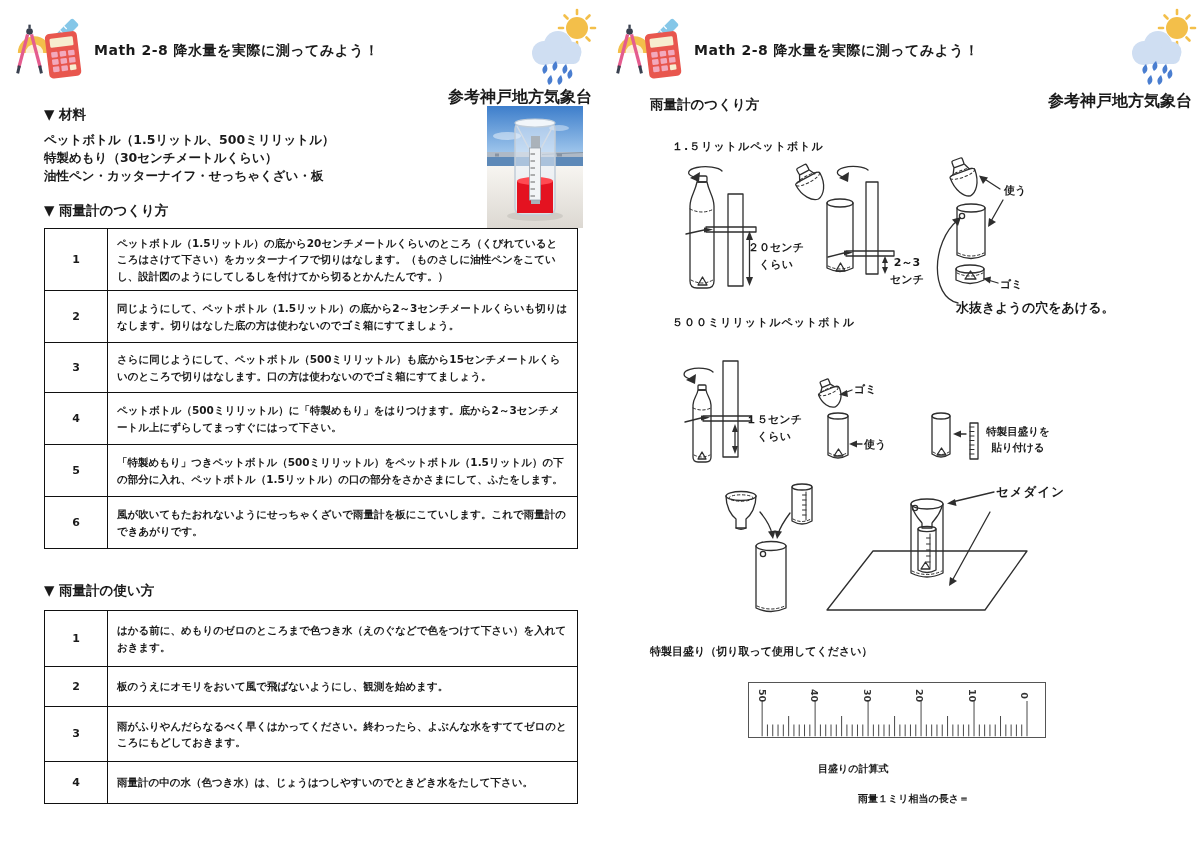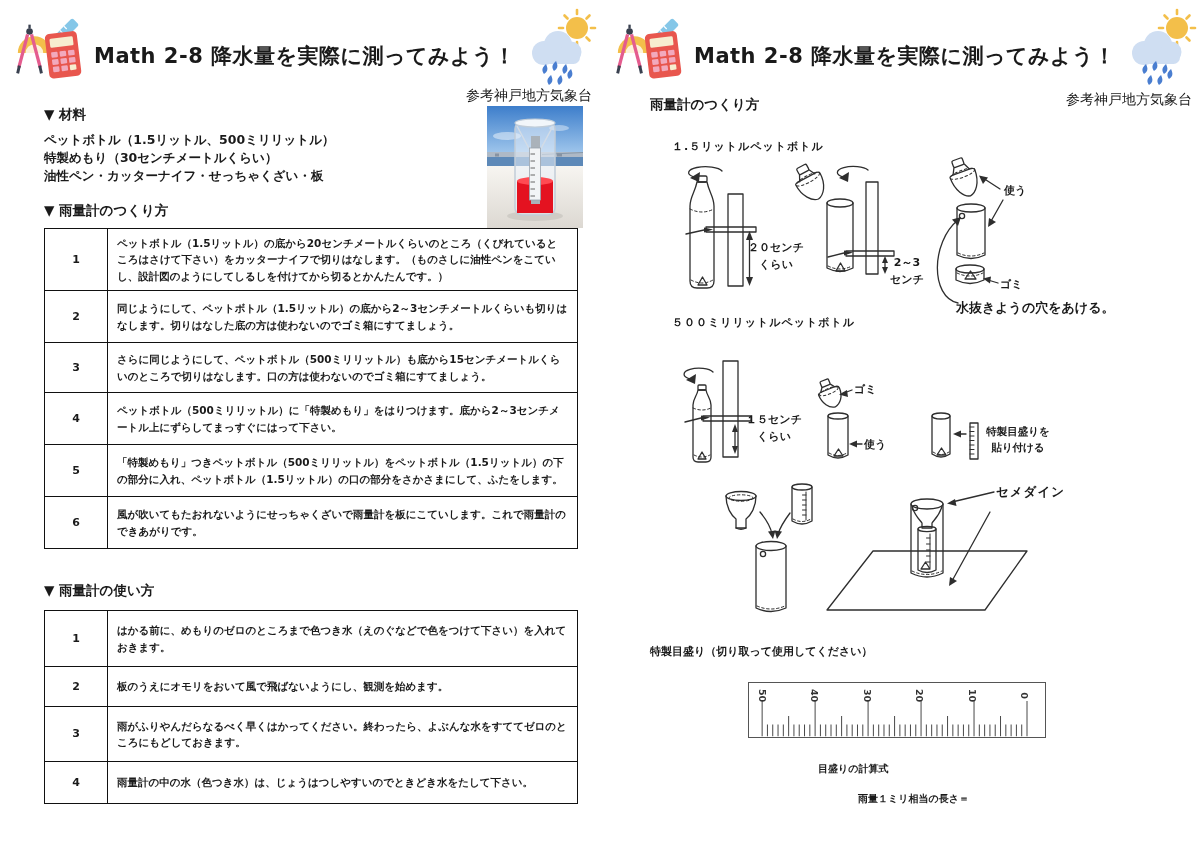--- a/index.html
+++ b/index.html
@@ -3,24 +3,24 @@
 <meta charset="utf-8">
 <style>
   html,body{margin:0;padding:0;background:#ffffff;}
   .sheet{position:relative;width:1200px;height:848px;background:#fff;overflow:hidden;
          font-family:"DejaVu Sans","Liberation Sans",sans-serif;color:#1a1a1a;}
   .page{position:absolute;top:0;width:600px;height:848px;background:#fff;}
   .page.left{left:0;}
   .page.right{left:600px;}
 
   .hdr-icon{position:absolute;left:12px;top:16px;width:78px;height:68px;}
-  .hdr-title{position:absolute;left:94px;top:42px;width:430px;font-size:21px;font-weight:800;
+  .hdr-title{position:absolute;left:94px;top:42px;width:430px;font-size:14px;font-weight:800;
              letter-spacing:.5px;white-space:nowrap;}
   .hdr-weather{position:absolute;left:524px;top:8px;width:78px;height:80px;}
-  .ref{position:absolute;right:8px;top:87px;font-size:14px;font-weight:400;}
+  .ref{position:absolute;right:8px;top:87px;font-size:16px;font-weight:700;}
 
   .h-sec{position:absolute;font-size:13.5px;font-weight:800;}
   .materials{position:absolute;left:44px;top:131px;font-size:12.5px;font-weight:800;line-height:18px;}
 
   table.steps{position:absolute;left:44px;width:534px;border-collapse:collapse;table-layout:fixed;}
   table.steps td{border:1.6px solid #111;font-weight:800;font-size:10.5px;line-height:1.55;
                  vertical-align:middle;}
   table.steps td.num{width:60px;text-align:center;font-size:11px;}
   table.steps td.txt{padding:4px 9px;}
 

